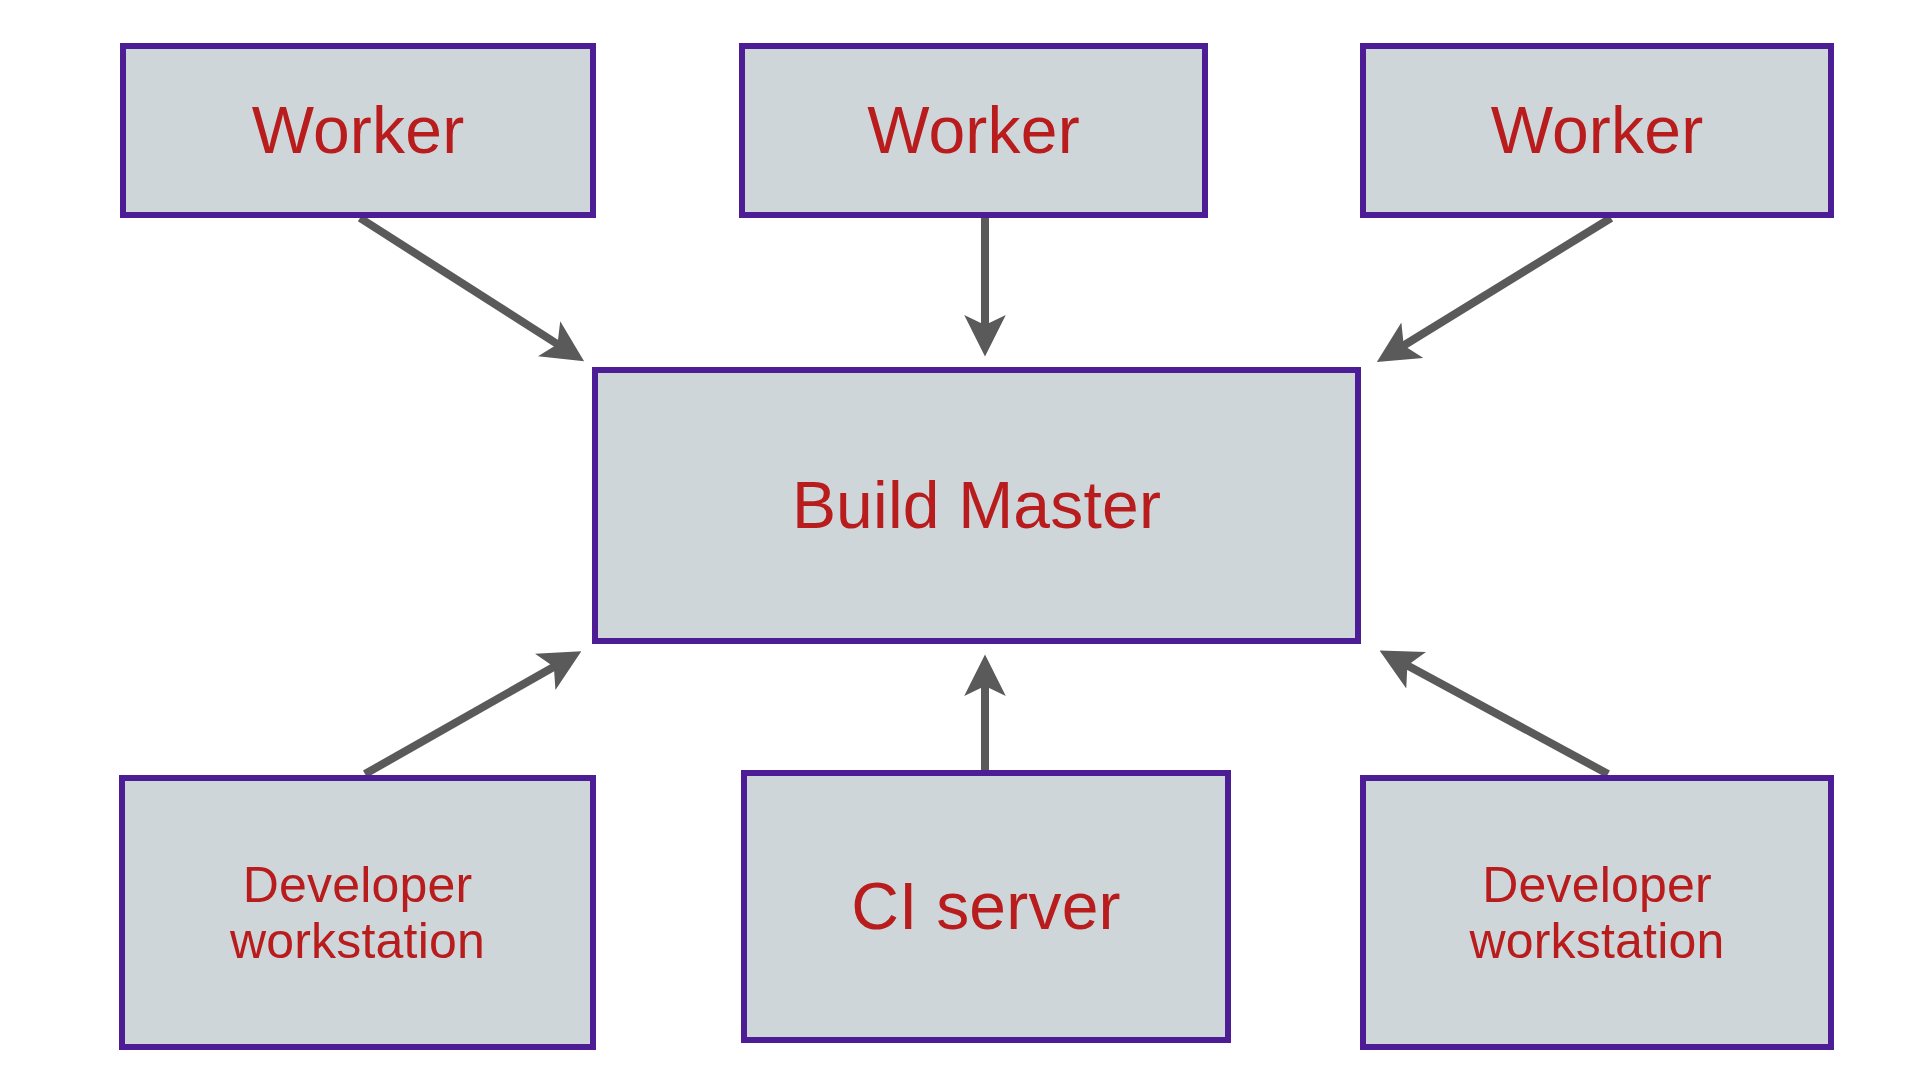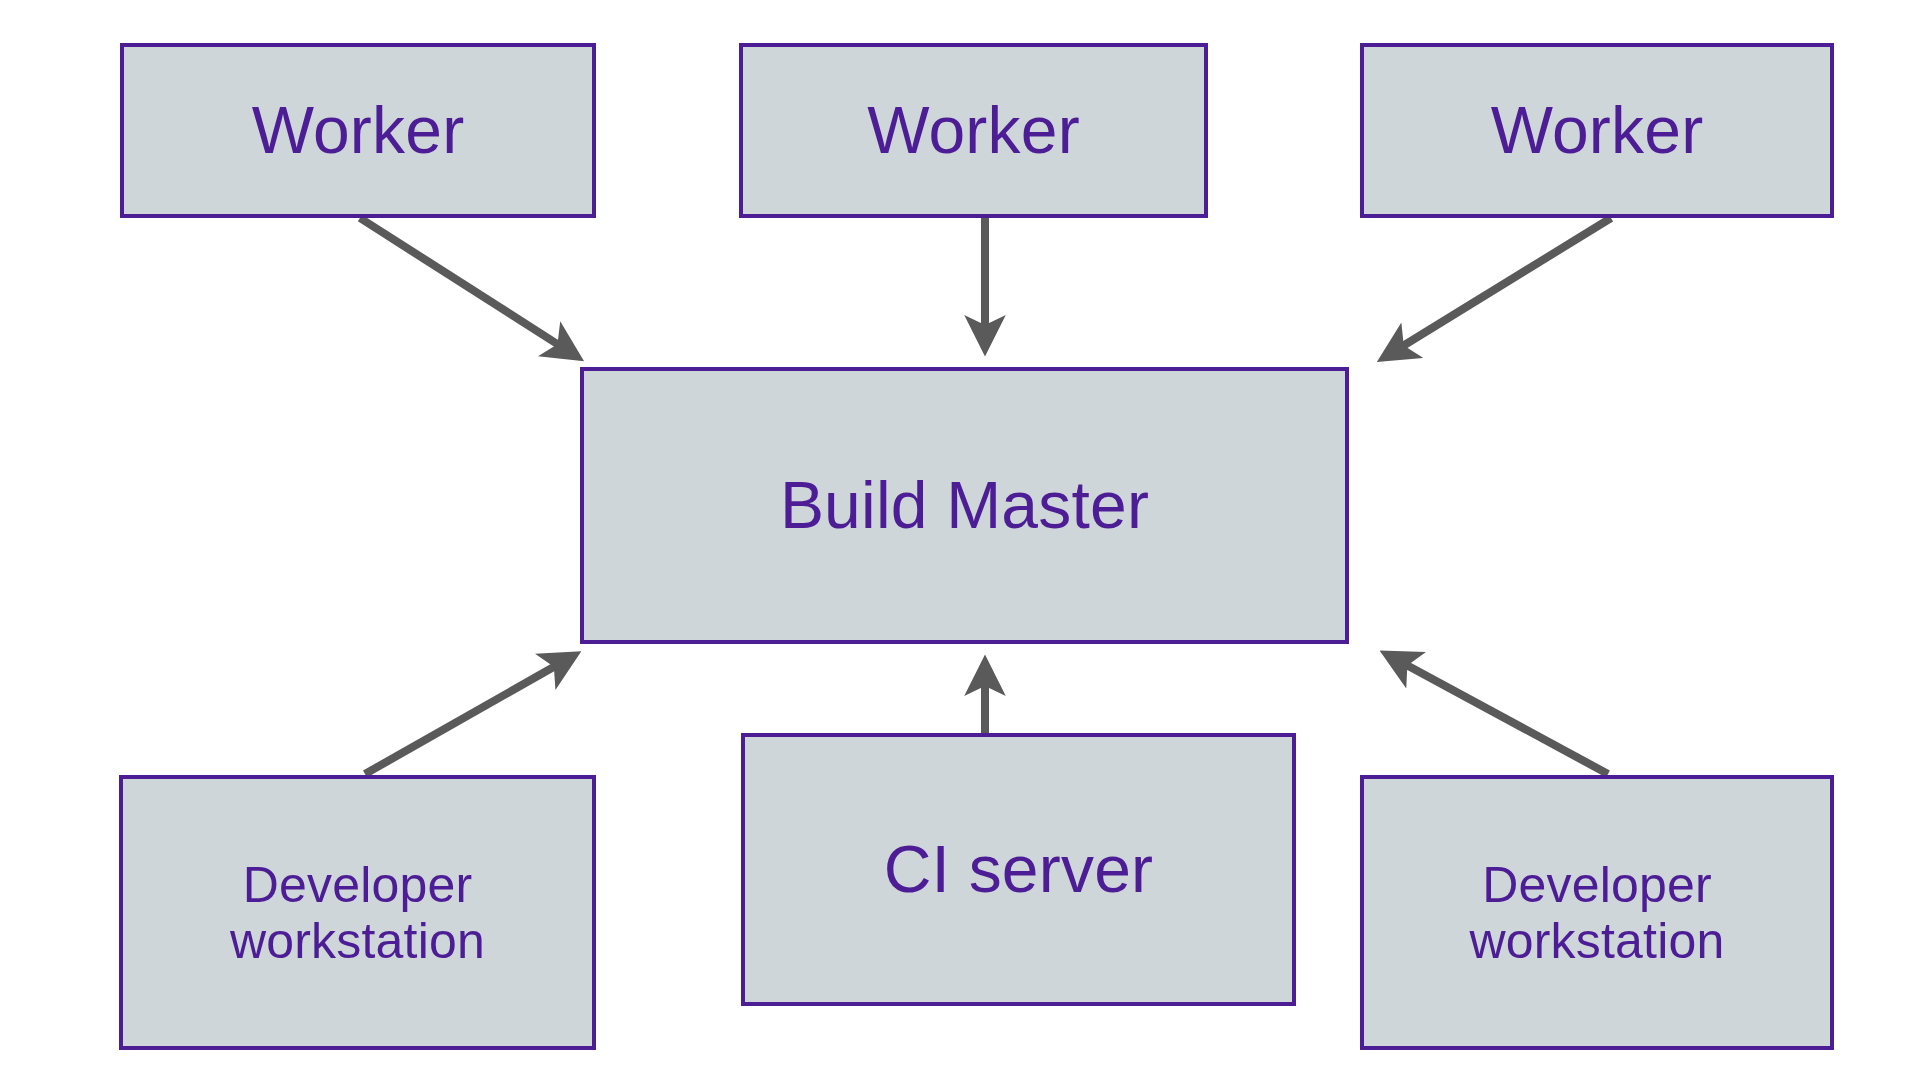--- a/index.html
+++ b/index.html
@@ -23,44 +23,44 @@
     left: 0;
     top: 0;
     width: 1910px;
     height: 1090px;
     pointer-events: none;
   }
   .node {
     position: absolute;
     box-sizing: border-box;
     background: #ced6da;
-    border: 4px solid #4c1d95;
+    border: 6px solid #4c1d95;
     display: flex;
     align-items: center;
     justify-content: center;
     text-align: center;
-    color: #4c1d95;
+    color: #b91c1c;
     z-index: 2;
   }
   .node-label {
     display: block;
     line-height: 1.12;
     letter-spacing: 0.2px;
     white-space: pre-line;
     padding: 0 8px;
   }
   
   #node-worker-1 { left: 120px;  top: 43px;  width: 476px; height: 175px; }
   #node-worker-2 { left: 739px;  top: 43px;  width: 469px; height: 175px; }
   #node-worker-3 { left: 1360px; top: 43px;  width: 474px; height: 175px; }
   
-  #node-build-master { left: 580px; top: 367px; width: 769px; height: 277px; }
+  #node-build-master { left: 592px; top: 367px; width: 769px; height: 277px; }
   
   #node-dev-ws-left  { left: 119px;  top: 775px; width: 477px; height: 275px; }
-  #node-ci-server    { left: 741px;  top: 733px; width: 555px; height: 273px; align-items: center; }
+  #node-ci-server    { left: 741px;  top: 770px; width: 490px; height: 273px; align-items: center; }
   #node-dev-ws-right { left: 1360px; top: 775px; width: 474px; height: 275px; }
 
   .fs-worker { font-size: 66px; }
   .fs-master { font-size: 66px; }
   .fs-ci     { font-size: 66px; }
   .fs-devws  { font-size: 50px; }
 </style>
 </head>
 <body>
 

